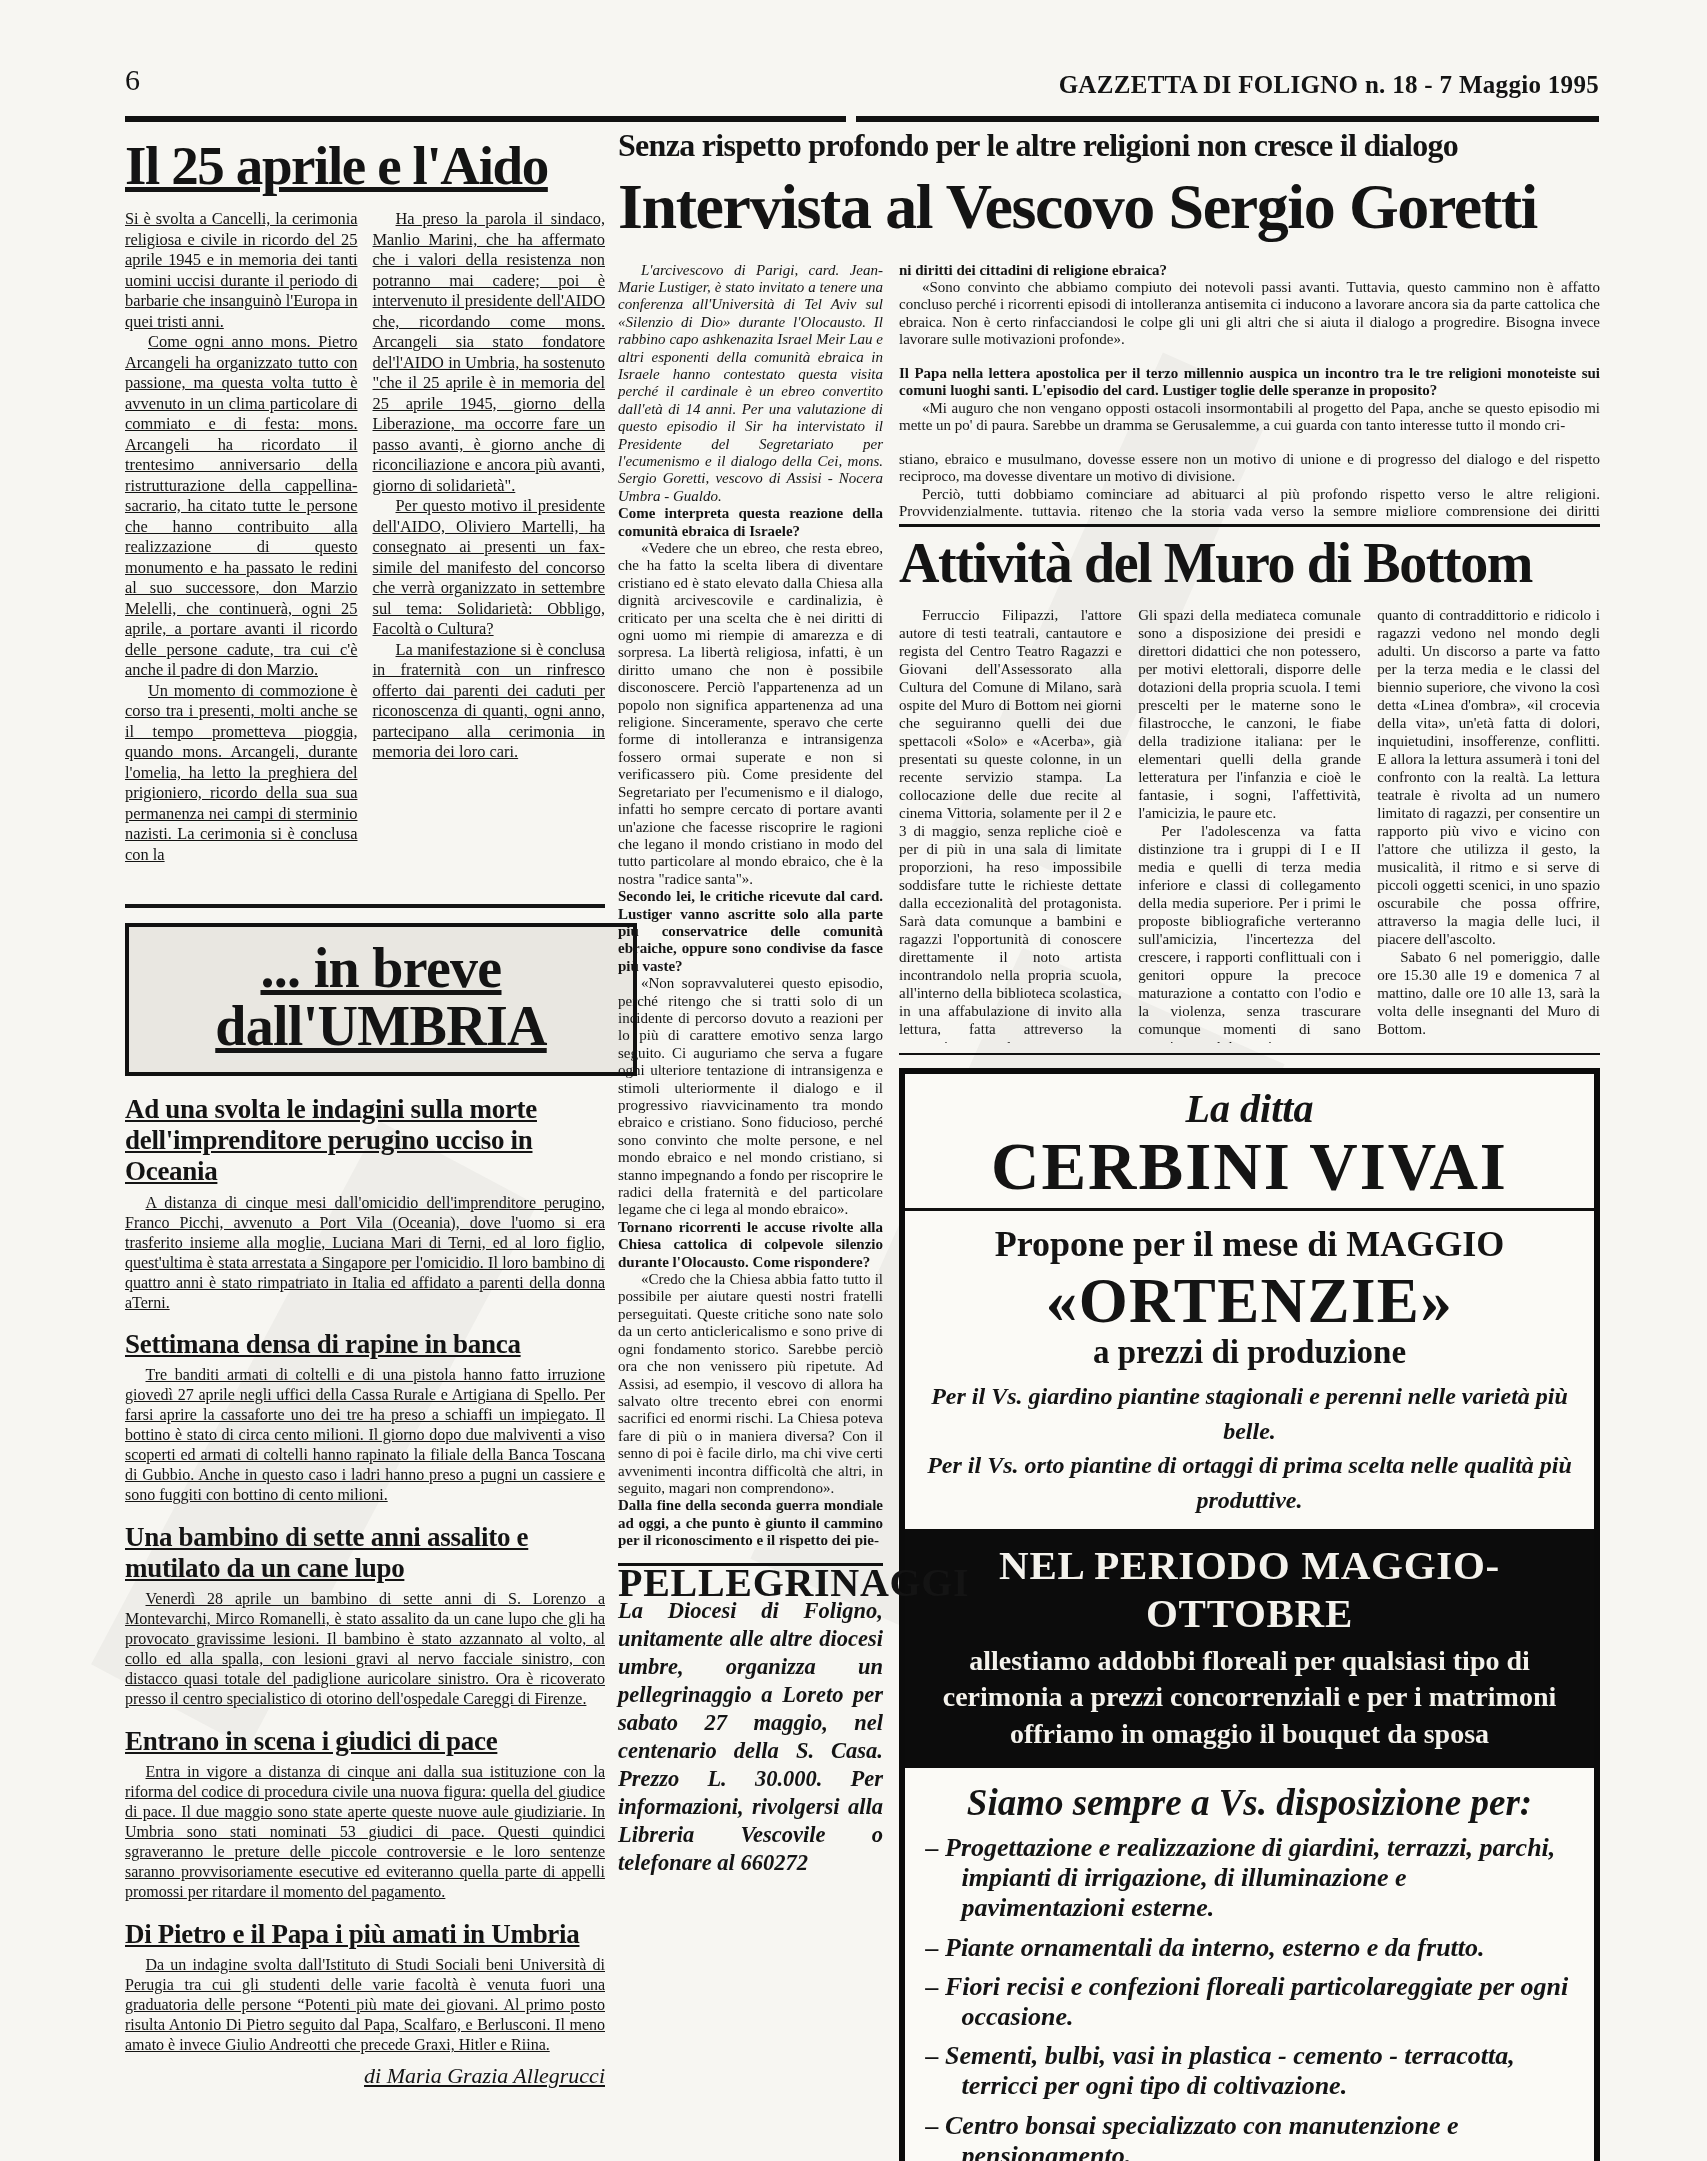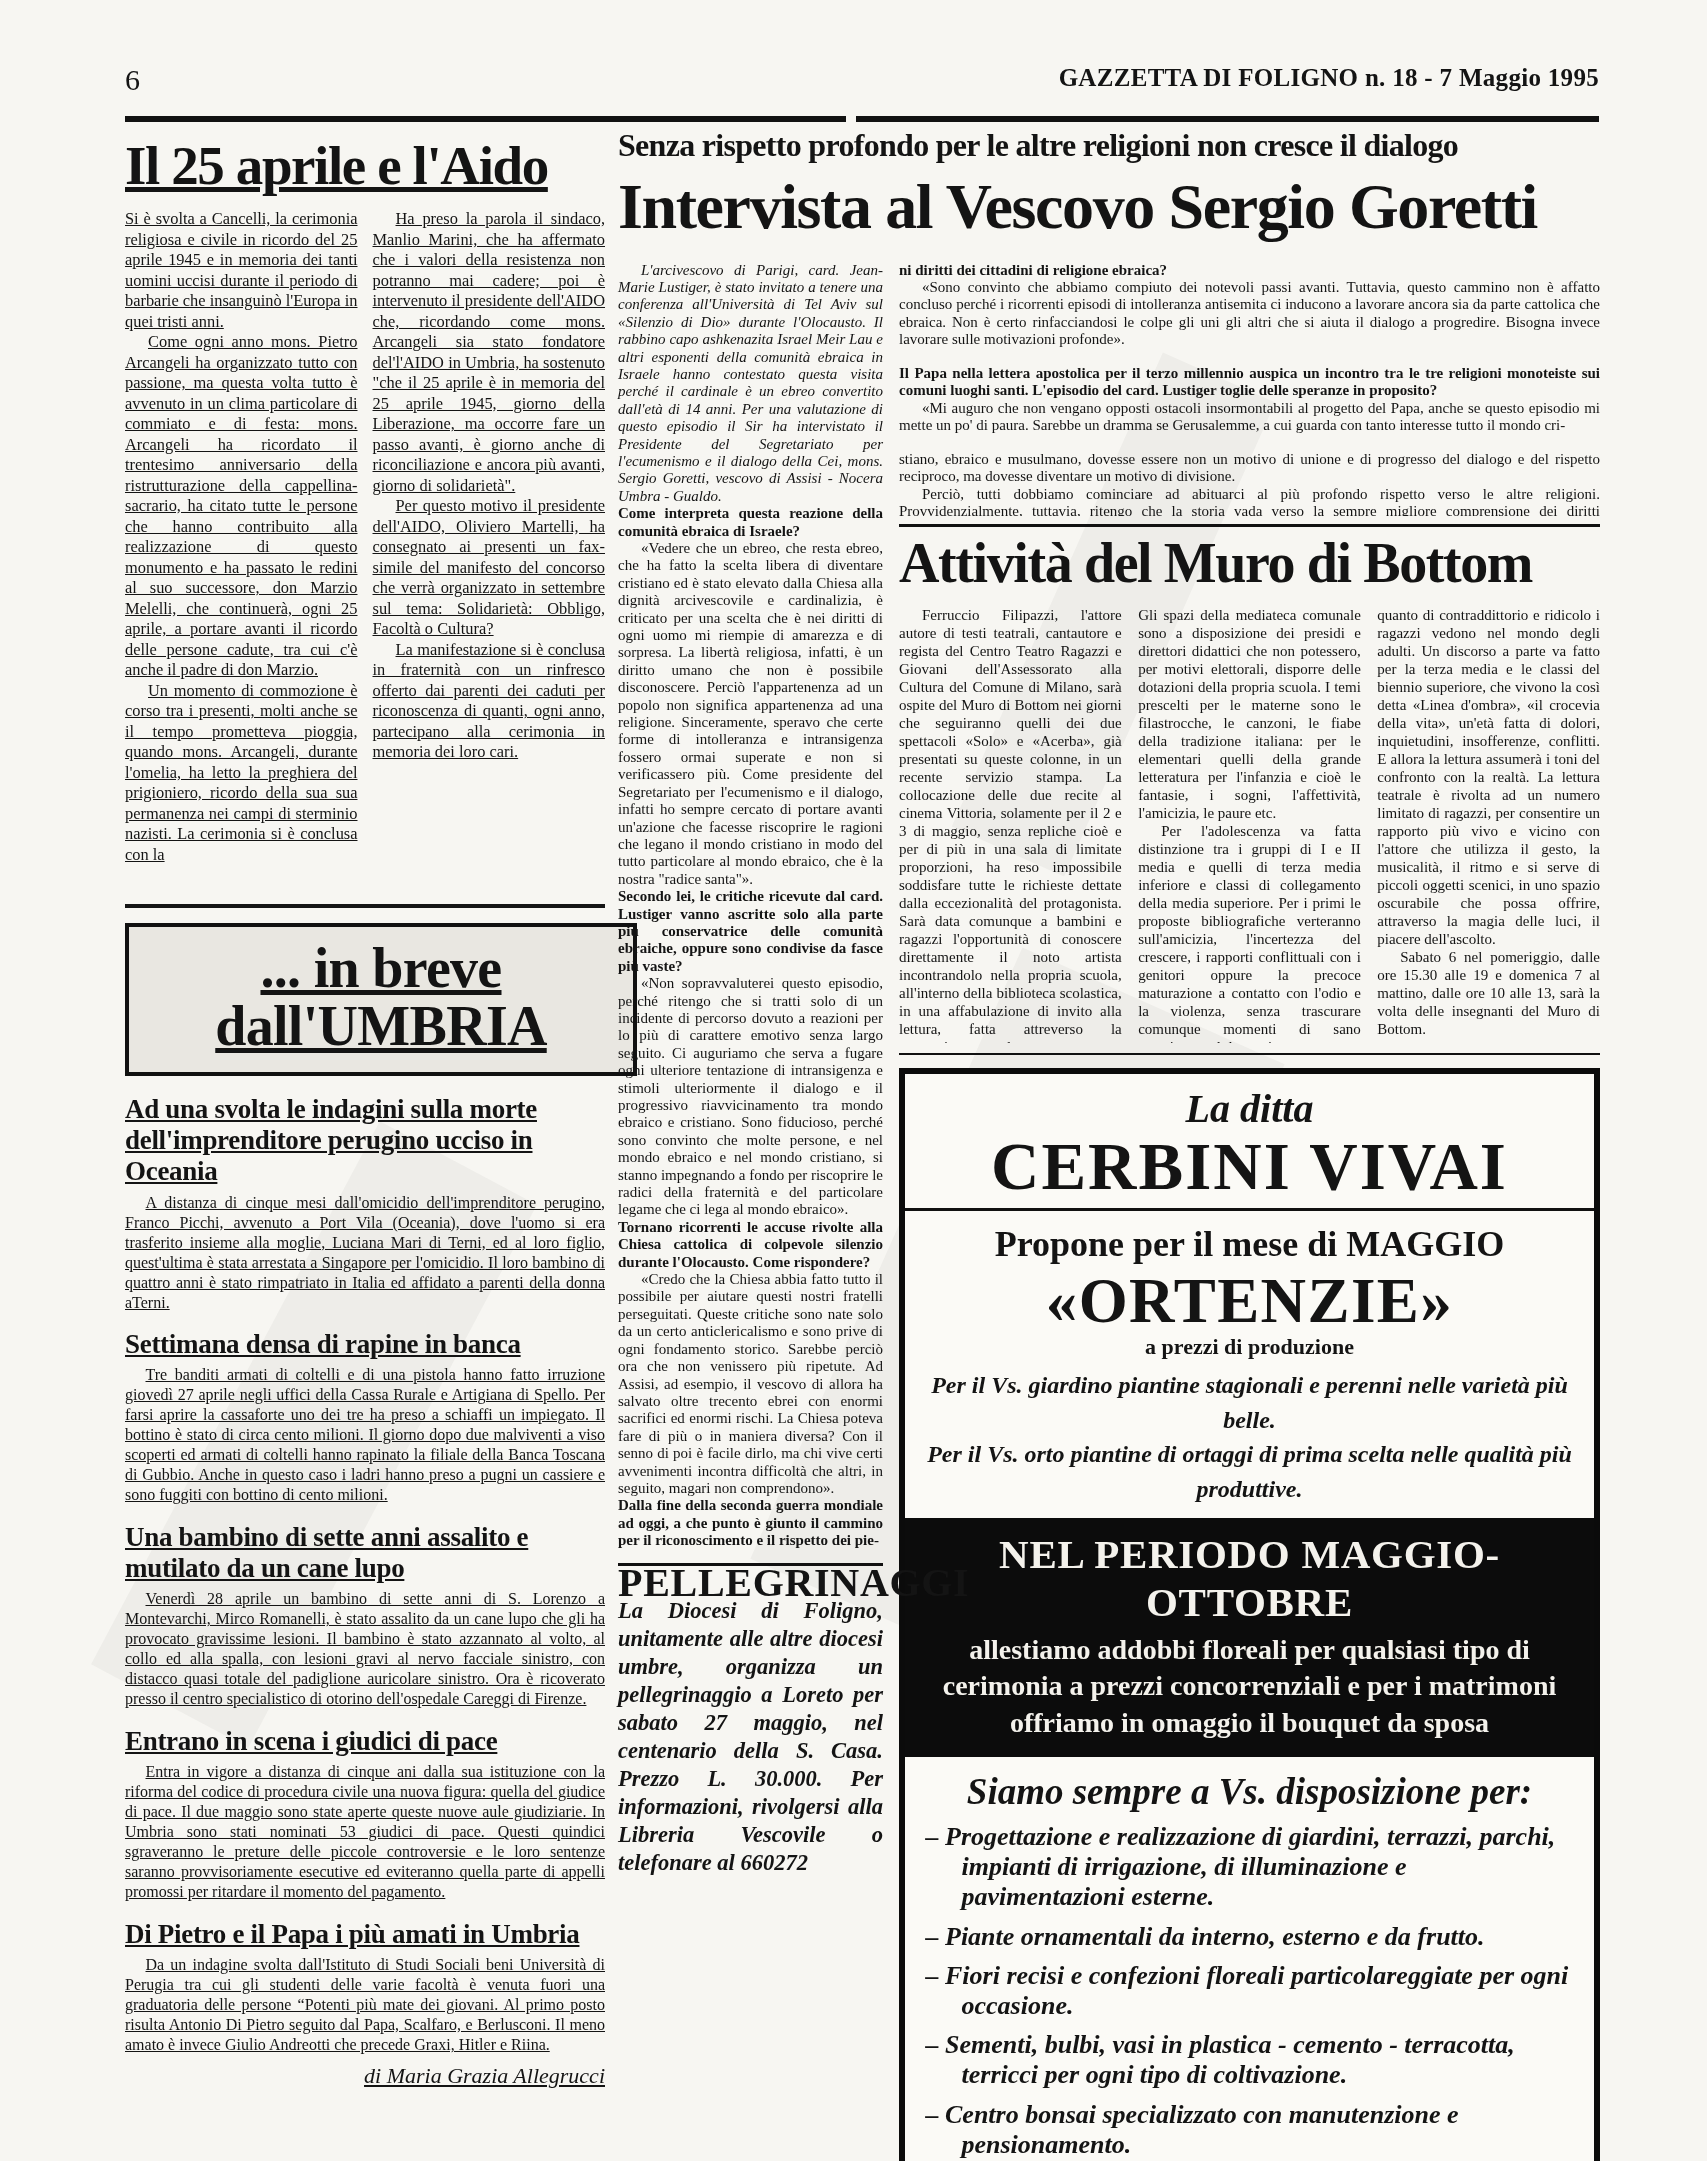--- a/index.html
+++ b/index.html
@@ -5,21 +5,21 @@
   html,body{margin:0;padding:0;}
   body{width:1708px;height:2161px;overflow:hidden;background:#f7f6f2;color:#141414;
        font-family:"Liberation Serif","DejaVu Serif",serif;position:relative;}
   *{box-sizing:border-box;}
   p{margin:0;}
   .jus{text-align:justify;}
   .ind{text-indent:23px;}
 
   
   .pageno{position:absolute;left:125px;top:63px;font-size:30px;}
-  .masthead{position:absolute;right:109px;top:64px;font-size:25px;font-weight:700;letter-spacing:0.3px;}
+  .masthead{position:absolute;right:109px;top:71px;font-size:25px;font-weight:700;letter-spacing:0.3px;}
   .hrule{position:absolute;left:125px;top:116px;width:1474px;height:6.1px;background:#121212;}
   .hrule-gap{position:absolute;left:846px;top:115px;width:9.6px;height:9px;background:#f7f6f2;}
 
   
   .wm{position:absolute;background:rgba(70,70,70,.05);pointer-events:none;}
   .wm1{left:874px;top:977px;width:287px;height:669px;transform:rotate(24deg);}
   .wm2{left:1052px;top:355px;width:123px;height:519px;transform:rotate(24deg);}
   .wm3{left:225px;top:1127px;width:178px;height:615px;transform:rotate(28deg);}
 
   
@@ -58,21 +58,21 @@
   .muro-rulebottom{height:2px;background:#111;margin-top:9.6px;}
 
   
   .ad{margin-top:13.7px;border:6.1px solid #0b0b0b;background:#fbfaf6;overflow:hidden;}
   .ad-head{text-align:center;padding:11px 8.2px 6.8px;border-bottom:3.4px solid #111;}
   .ad-lead{font-style:italic;font-weight:700;font-size:40px;}
   .ad-company{font-weight:700;font-size:67px;letter-spacing:2px;line-height:1.02;}
   .ad-promo{text-align:center;padding-top:12.3px;}
   .ad-promo-line{font-size:36px;font-weight:700;}
   .ad-product{font-size:63px;font-weight:700;letter-spacing:1.4px;line-height:1.05;margin-top:2.7px;}
-  .ad-price{font-size:22px;font-weight:700;text-align:center;}
+  .ad-price{font-size:33px;font-weight:700;text-align:center;}
   .ad-taglines{text-align:center;font-style:italic;font-weight:700;font-size:24px;line-height:1.45;padding:8.2px 13.7px 11px;}
   .ad-banner{background:#0c0c0c;color:#f4f2ec;text-align:center;padding:12.3px 31px 16.4px;}
   .ad-banner-title{font-size:41px;font-weight:700;letter-spacing:0.7px;}
   .ad-banner-text{font-size:28px;font-weight:700;line-height:1.3;margin-top:5.5px;}
   .ad-services{padding:12.3px 20.5px 2.7px;}
   .ad-services-title{text-align:center;font-style:italic;font-weight:700;font-size:37px;}
   .service{font-size:26px;font-weight:700;line-height:1.15;margin-top:9.6px;padding-left:36px;text-indent:-36px;font-style:italic;}
   .service::before{content:"–  ";}
 </style>
 </head>

